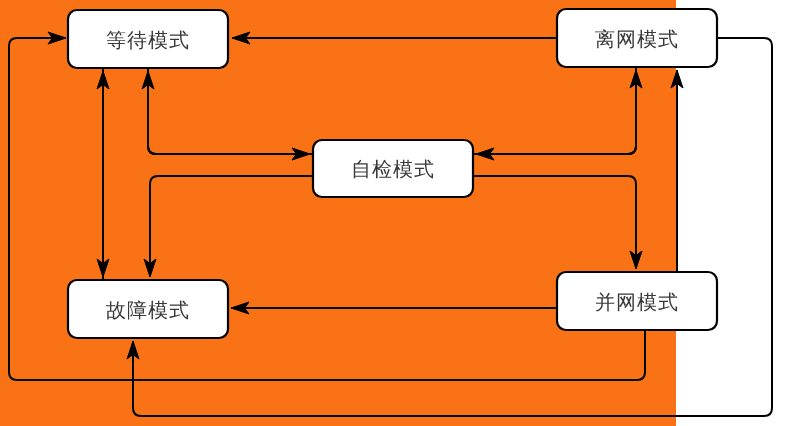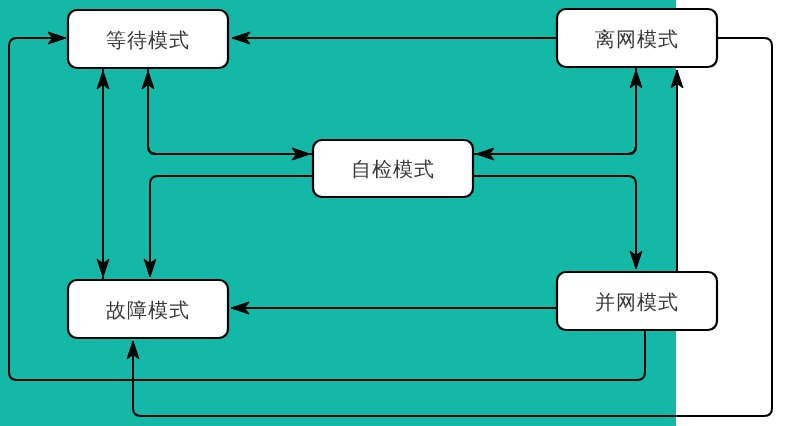--- a/index.html
+++ b/index.html
@@ -8,21 +8,21 @@
     background: #ffffff;
     width: 786px;
     height: 426px;
     overflow: hidden;
     font-family: "Liberation Sans", "DejaVu Sans", sans-serif;
   }
   .canvas {
     position: relative;
     width: 676px;
     height: 426px;
-    background: #14b8a6;
+    background: #f97316;
   }
   svg { display: block; }
   .edge {
     fill: none;
     stroke: #000000;
     stroke-width: 2;
   }
   .node-rect {
     fill: #ffffff;
     stroke: #000000;

